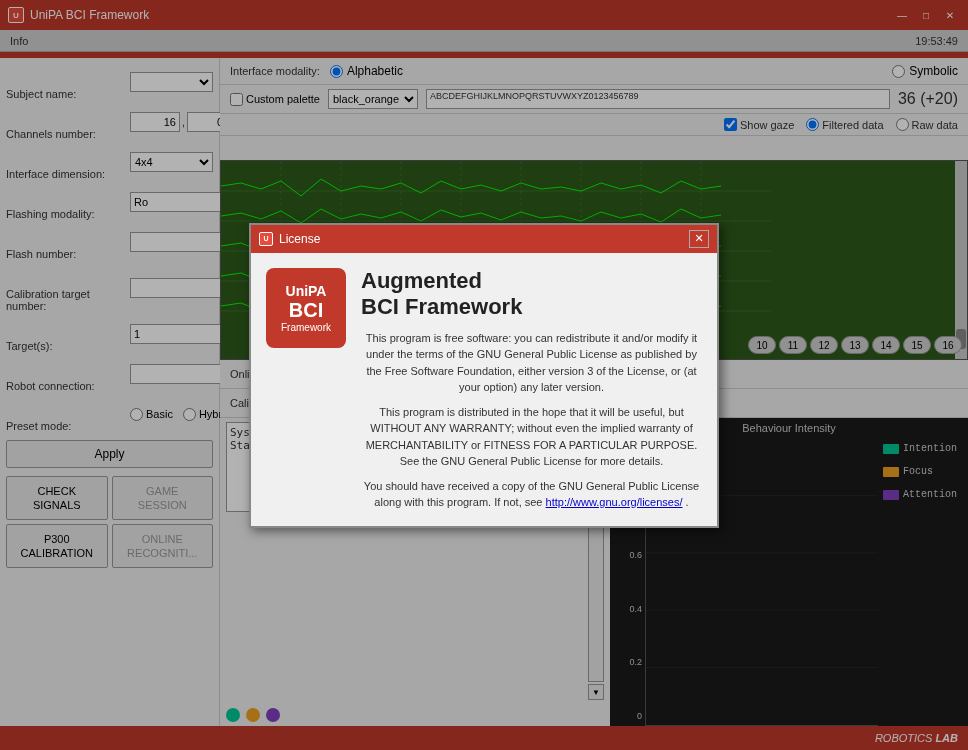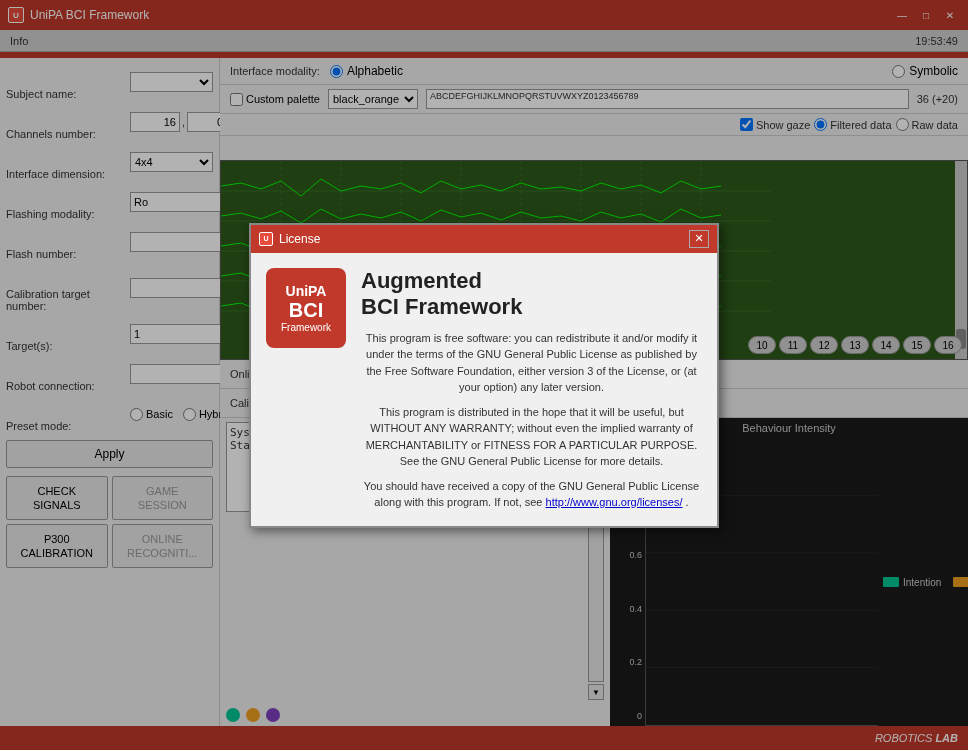--- a/index.html
+++ b/index.html
@@ -235,31 +235,31 @@
       flex: 1;
       height: 20px;
       border: 1px solid #999;
       background: white;
       font-size: 9px;
       padding: 1px 3px;
       color: #333;
       overflow: hidden;
     }
     .char-count {
-      font-size: 11px;
+      font-size: 16px;
       color: #333;
       white-space: nowrap;
     }
 
     
     .gaze-row {
       display: flex;
       align-items: center;
       padding: 4px 10px;
-      gap: 4px;
+      gap: 12px;
       background: #f0f0f0;
       border-bottom: 1px solid #ccc;
       flex-shrink: 0;
       justify-content: flex-end;
     }
     .gaze-row label { font-size: 11px; color: #333; display: flex; align-items: center; gap: 3px; cursor: pointer; }
 
     
     .eeg-area {
       flex: 0 0 200px;
@@ -373,21 +373,23 @@
       justify-content: space-between;
       padding: 5px 3px;
       color: #ccc;
       font-size: 9px;
       text-align: right;
     }
     .chart-legend {
       width: 90px;
       padding: 5px;
       display: flex;
+      flex-direction: column;
       gap: 12px;
+      font-family: Liberation Mono, monospace;
     }
     .legend-item {
       display: flex;
       align-items: center;
       gap: 4px;
       font-size: 10px;
       color: #ccc;
     }
     .legend-color {
       width: 16px;

